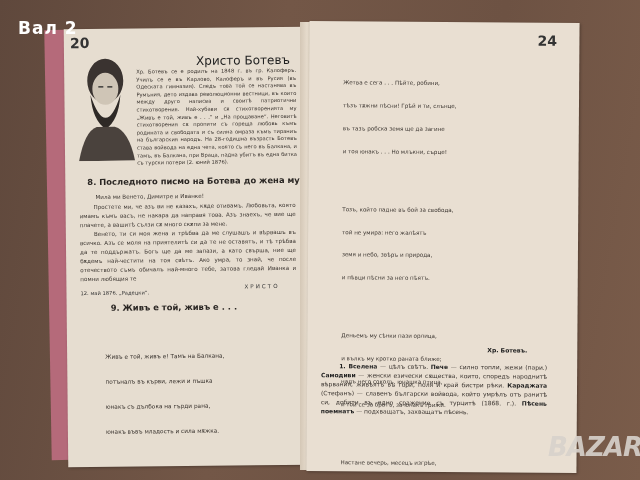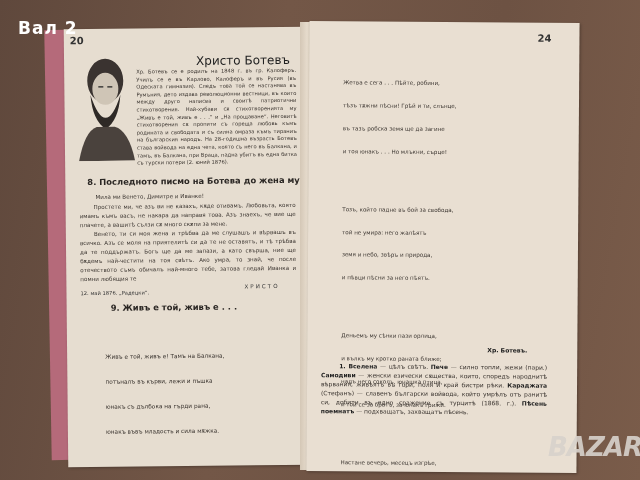--- a/index.html
+++ b/index.html
@@ -4,21 +4,21 @@
 <style>
   html, body { margin:0; padding:0; }
   body { width:640px; height:480px; overflow:hidden; background:#6e5344; position:relative; font-family:"DejaVu Sans", sans-serif; }
   .bg { position:absolute; inset:0; background: linear-gradient(100deg,#5f483c 0%,#735747 40%,#6d5243 70%,#7a5c4a 100%); }
   .pink-cover { position:absolute; left:48px; top:30px; width:20px; height:430px; background:#b56a7a; transform:rotate(-1deg); }
   .page-left { position:absolute; left:66px; top:28px; width:244px; height:438px; background:#e6ddd0; transform:rotate(-0.6deg); box-shadow:1px 1px 3px rgba(0,0,0,.3); }
   .page-right { position:absolute; left:308px; top:22px; width:270px; height:450px; background:#e9dfd2; transform:rotate(0.4deg); box-shadow:1px 1px 3px rgba(0,0,0,.3); }
   .spine { position:absolute; left:300px; top:22px; width:14px; height:448px; background:linear-gradient(90deg,#d4c7b6,#e6dbcc,#d8cbb8); }
   .watermark { position:absolute; left:18px; top:18px; color:#fff; font-weight:bold; font-size:17px; letter-spacing:1px; font-family:"DejaVu Sans", sans-serif; }
   .bazar { position:absolute; left:548px; top:432px; color:#d8d2cc; font-weight:bold; font-size:26px; font-style:italic; letter-spacing:-1px; opacity:.9; font-family:"DejaVu Sans", sans-serif; }
-  .pageno { position:absolute; font-weight:bold; font-size:10px; color:#333; }
+  .pageno { position:absolute; font-weight:bold; font-size:14px; color:#333; }
   .portrait { position:absolute; left:10px; top:22px; width:62px; height:110px; }
   .bio-title { position:absolute; left:132px; top:26px; font-weight:normal; font-size:12px; color:#222; }
   .bio { position:absolute; left:72px; top:40px; width:160px; font-size:5.2px; line-height:7.6px; color:#3b3530; text-align:justify; }
   .sec-title { position:absolute; font-weight:bold; font-size:8.4px; color:#2a2623; white-space:nowrap; }
   .prose { position:absolute; font-size:5.6px; line-height:9px; color:#3b3530; text-align:justify; }
   .poem { position:absolute; font-size:5.8px; line-height:8.4px; color:#3b3530; white-space:pre; }
   .stanza { margin-bottom:7px; }
   .sig { position:absolute; font-size:5.6px; color:#333; letter-spacing:2px; }
   .date { position:absolute; font-size:5.2px; color:#333; }
   .notes { position:absolute; left:34px; top:330px; width:216px; font-size:6px; line-height:9px; color:#3b3530; text-align:justify; }

